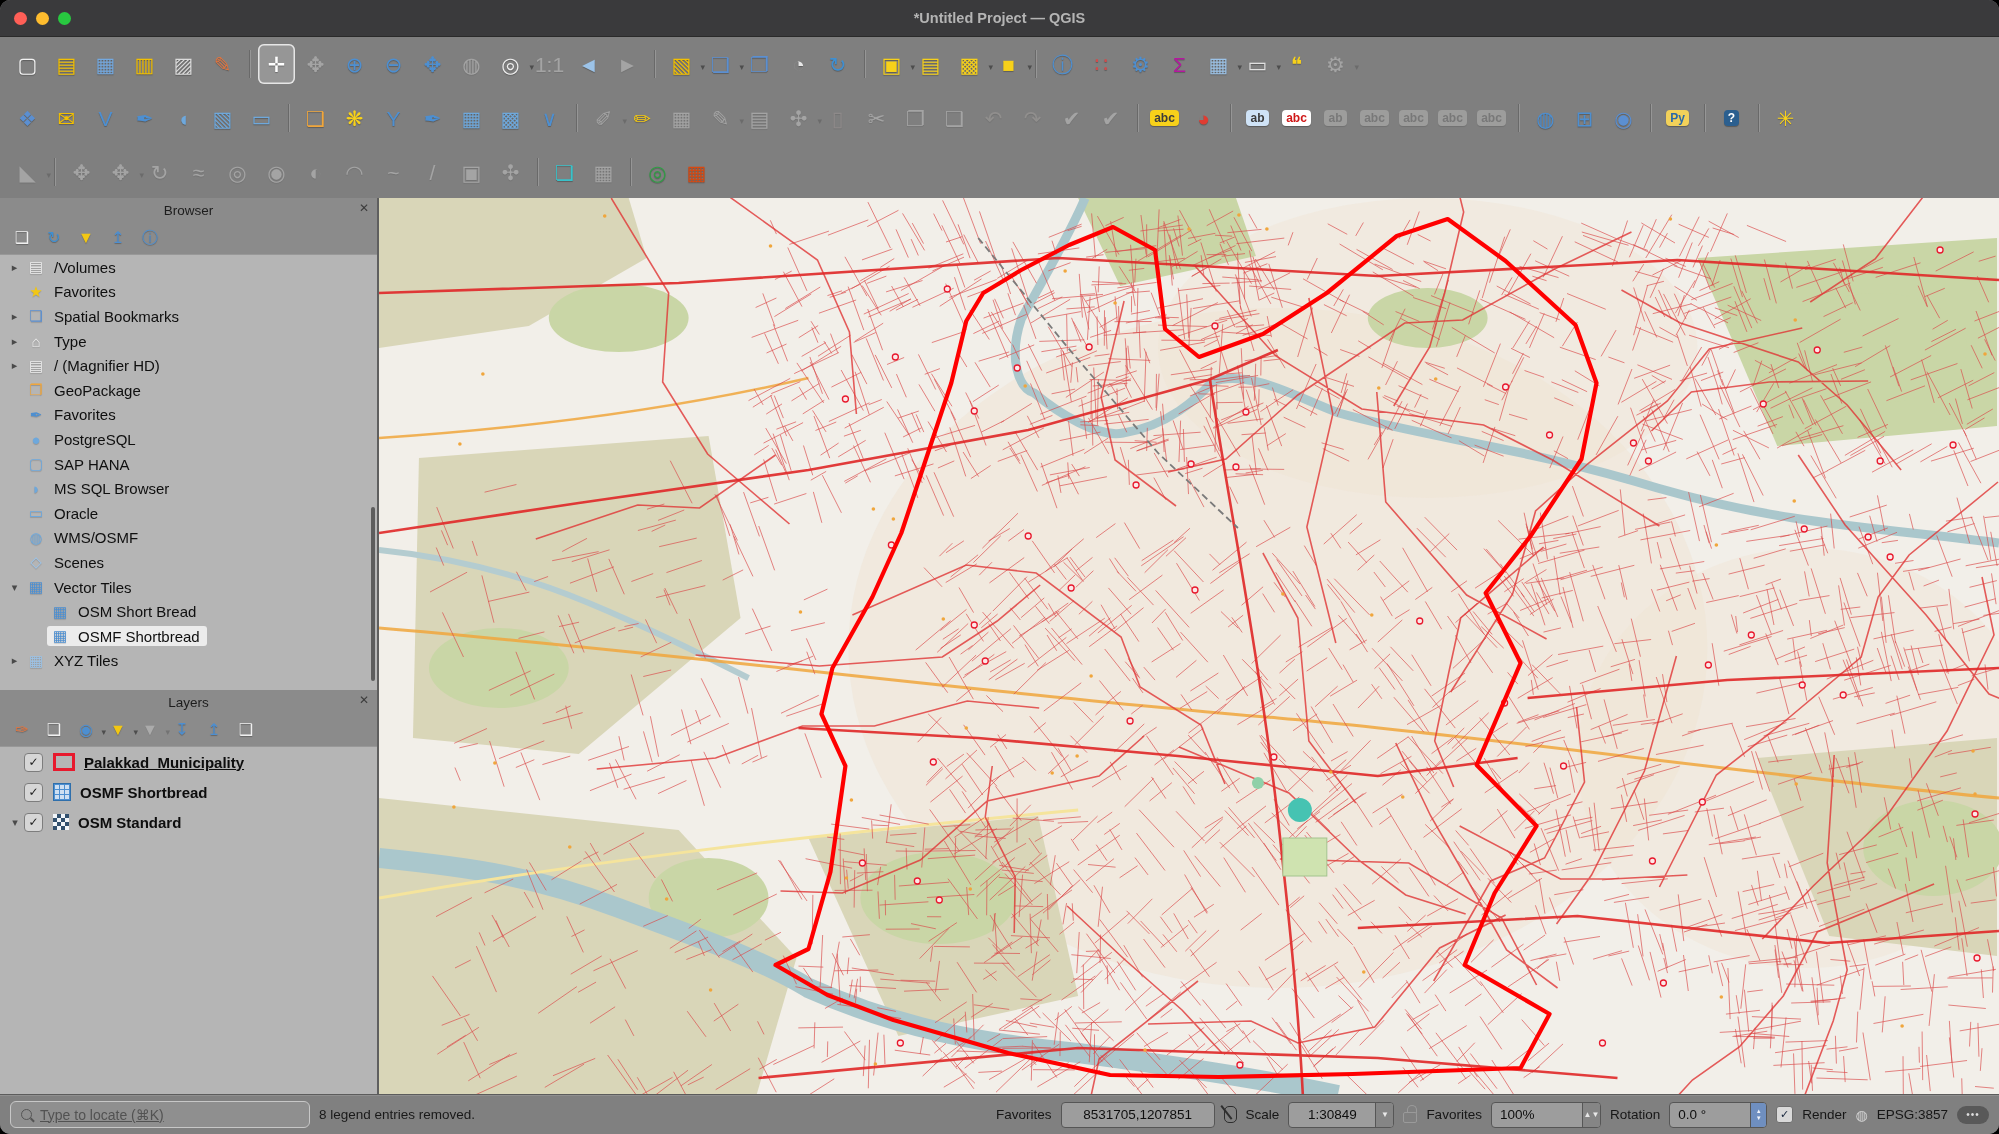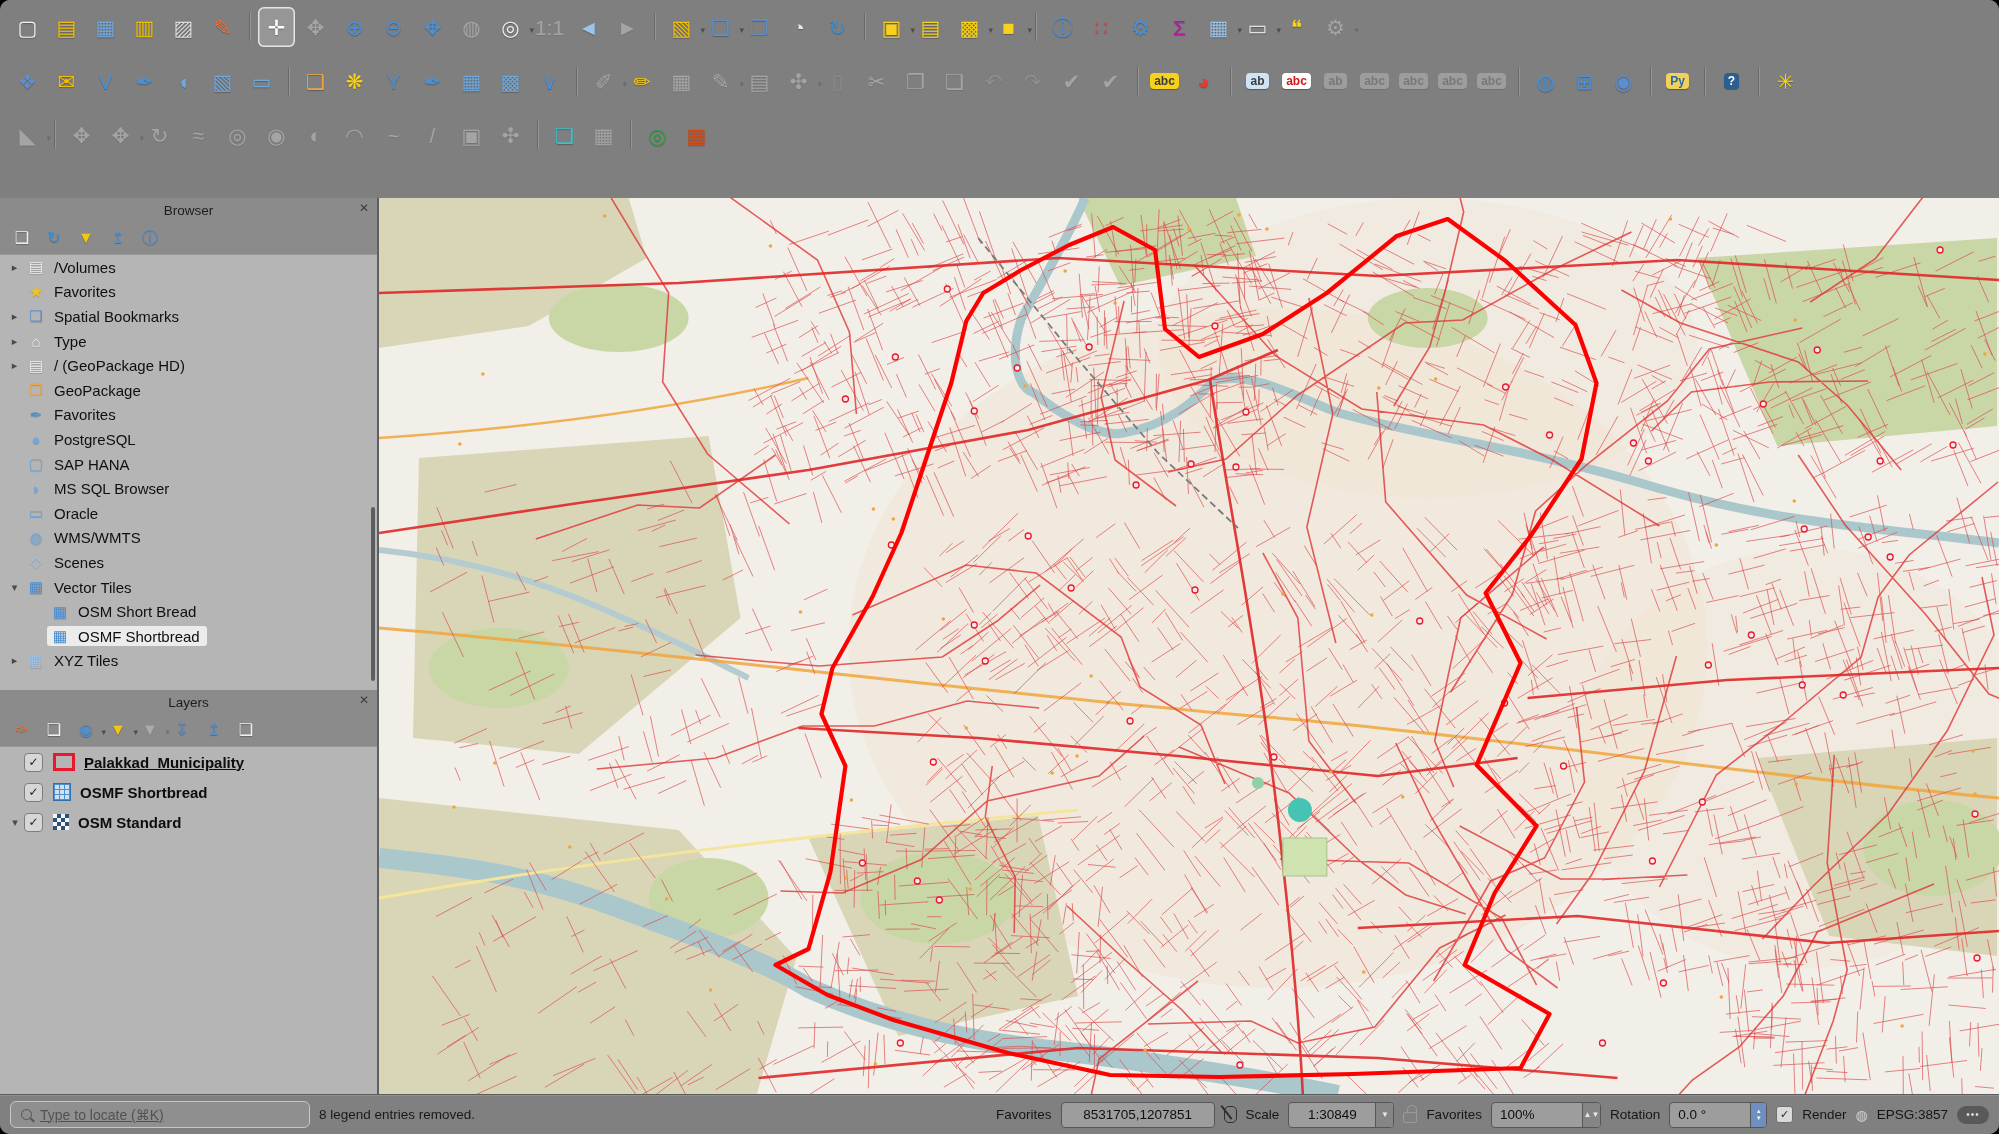--- a/index.html
+++ b/index.html
@@ -80,20 +80,28 @@
   .mouseicon::after{content:"";position:absolute;left:-3px;top:-2px;width:17px;height:1.6px;background:#2e2e2e;transform:rotate(52deg);transform-origin:left top;}
   .scheck{width:15px;height:15px;background:#d9d9d9;border:1px solid #6f6f6f;border-radius:3px;font-size:11px;color:#14233a;display:flex;align-items:center;justify-content:center;flex:none;}
   .globe{font-size:14px;color:#d5d5d5;}
   .msgpill{width:32px;height:18px;border-radius:9px;background:#595959;color:#dedede;font-size:10px;letter-spacing:1px;display:flex;align-items:center;justify-content:center;flex:none;}
 </style>
 </head>
 <body>
 
 <div class="window">
 
+  <div class="titlebar">
+    <div class="lights">
+      <span class="light" style="background:#ff5f57"></span>
+      <span class="light" style="background:#febc2e"></span>
+      <span class="light" style="background:#28c840"></span>
+    </div>
+    <div class="title">*Untitled Project — QGIS</div>
+  </div>
 
   <div class="toolbars">
     <div class="trow">
         <div class="tbtn" style="--c: #f2f2f2;">
           <span class="g">▢</span>
         </div>
         <div class="tbtn" style="--c: #f3c000;">
           <span class="g">▤</span>
         </div>
         <div class="tbtn" style="--c: #74a9e0;">
@@ -443,21 +451,21 @@
     <span class="texp">▸</span>
     <span class="inner">
       <span class="ticon">⌂</span>
       <span class="tlabel">Type</span>
     </span>
   </div>
               <div class="titem" style="--c: #ececec;">
     <span class="texp">▸</span>
     <span class="inner">
       <span class="ticon">▤</span>
-      <span class="tlabel">/ (GeoPackage HD)</span>
+      <span class="tlabel">/ (Magnifier HD)</span>
     </span>
   </div>
               <div class="titem" style="--c: #f0a63c;">
     <span class="texp"></span>
     <span class="inner">
       <span class="ticon">❒</span>
       <span class="tlabel">GeoPackage</span>
     </span>
   </div>
               <div class="titem" style="--c: #4d8fd1;">
@@ -492,21 +500,21 @@
     <span class="texp"></span>
     <span class="inner">
       <span class="ticon">▭</span>
       <span class="tlabel">Oracle</span>
     </span>
   </div>
               <div class="titem" style="--c: #6ea8dc;">
     <span class="texp"></span>
     <span class="inner">
       <span class="ticon">◍</span>
-      <span class="tlabel">WMS/WMTS</span>
+      <span class="tlabel">WMS/OSMF</span>
     </span>
   </div>
               <div class="titem" style="--c: #9cc3e8;">
     <span class="texp"></span>
     <span class="inner">
       <span class="ticon">◇</span>
       <span class="tlabel">Scenes</span>
     </span>
   </div>
               <div class="titem" style="--c: #4d8fd1;">

